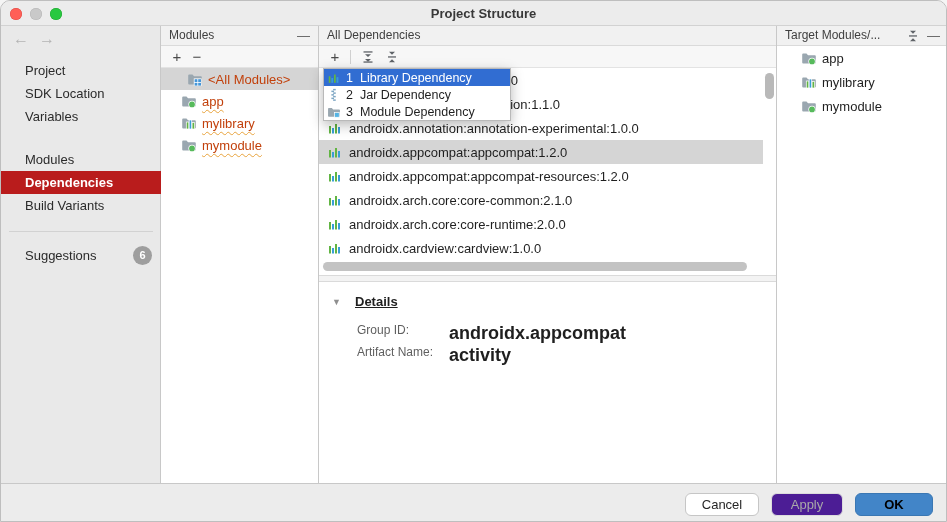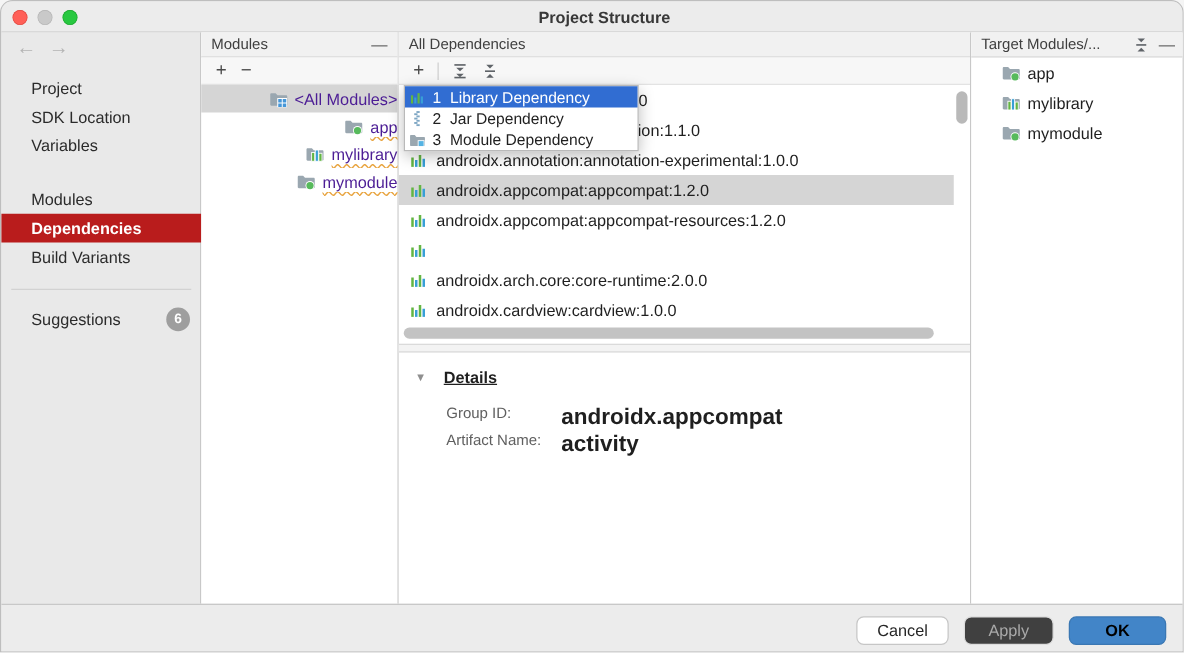--- a/index.html
+++ b/index.html
@@ -43,21 +43,21 @@
             color:#4a4a4a; line-height:20px; cursor:default; }
   .tb-sep { display:inline-block; width:1px; height:14px; background:#d0d0d0; margin:0 5px; }
   .tb-svg { width:14px; height:14px; margin:0 5px; }
 
   .icon16 { width:16px; height:16px; flex:0 0 16px; }
   .icon14 { width:14px; height:14px; flex:0 0 14px; }
 
   
   .modules-panel { left:160px; width:158px; }
   .m-row { height:22px; display:flex; align-items:center; padding-left:20px;
-           font-size:13px; color:#4c1d95; white-space:nowrap;justify-content:flex-end; }
+           font-size:13px; color:#c2410c; white-space:nowrap; }
   .m-row .icon16 { margin-right:5px; }
   .m-row.selected { background:#d5d5d5; padding-left:26px; }
   .squiggle { text-decoration:underline; text-decoration-style:wavy;
               text-decoration-color:#e8a33d; text-decoration-thickness:1px;
               text-underline-offset:3px; }
 
   
   .deps-panel { left:318px; width:458px; }
   .d-list { position:absolute; left:0; top:42px; width:444px; }
   .d-row { height:24px; display:flex; align-items:center; padding-left:8px;
@@ -91,21 +91,21 @@
   .t-row { height:24px; display:flex; align-items:center; padding-left:24px;
            font-size:13px; color:#1f1f1f; white-space:nowrap; }
   .t-row .icon16 { margin-right:5px; }
 
   
   .footer { position:absolute; left:0; top:482px; width:947px; height:40px;
             background:#ececec; border-top:1px solid #c8c8c8; }
   .btn { position:absolute; top:9px; height:23px; border-radius:6px; font-size:13px;
          text-align:center; line-height:21px; cursor:default; }
   .btn-cancel { left:684px; width:74px; background:#ffffff; border:1px solid #c6c6c6; color:#262626; }
-  .btn-apply  { left:770px; width:72px; background:#404040; border:1px solid #dcdcdc; color:#a9a9a9; }
+  .btn-apply  { left:770px; width:72px; background:#4c1d95; border:1px solid #dcdcdc; color:#a9a9a9; }
   .btn-ok     { left:854px; width:78px; background:#4285c8; border:1px solid #3a77b3;
                 color:#000000; font-weight:600; }
 </style>
 </head>
 <body>
 
 <svg width="0" height="0" style="position:absolute" aria-hidden="true">
   <defs>
     <symbol id="i-folder" viewBox="0 0 16 16">
       <path d="M1.2 4.4c0-.5.4-.9.9-.9h3.4l1.5 1.7h6.9c.5 0 .9.4.9.9v6.5c0 .5-.4.9-.9.9H2.1c-.5 0-.9-.4-.9-.9z" fill="#9aa7b0"></path>
@@ -268,20 +268,21 @@
       <div class="d-row">
         <svg class="icon16">
             <use href="#i-lib-bars"></use>
           </svg>
         <span>androidx.appcompat:appcompat-resources:1.2.0</span>
       </div>
       <div class="d-row">
         <svg class="icon16">
             <use href="#i-lib-bars"></use>
           </svg>
+        <span>androidx.arch.core:core-common:2.1.0</span>
       </div>
       <div class="d-row">
         <svg class="icon16">
             <use href="#i-lib-bars"></use>
           </svg>
         <span>androidx.arch.core:core-runtime:2.0.0</span>
       </div>
       <div class="d-row">
         <svg class="icon16">
             <use href="#i-lib-bars"></use>

